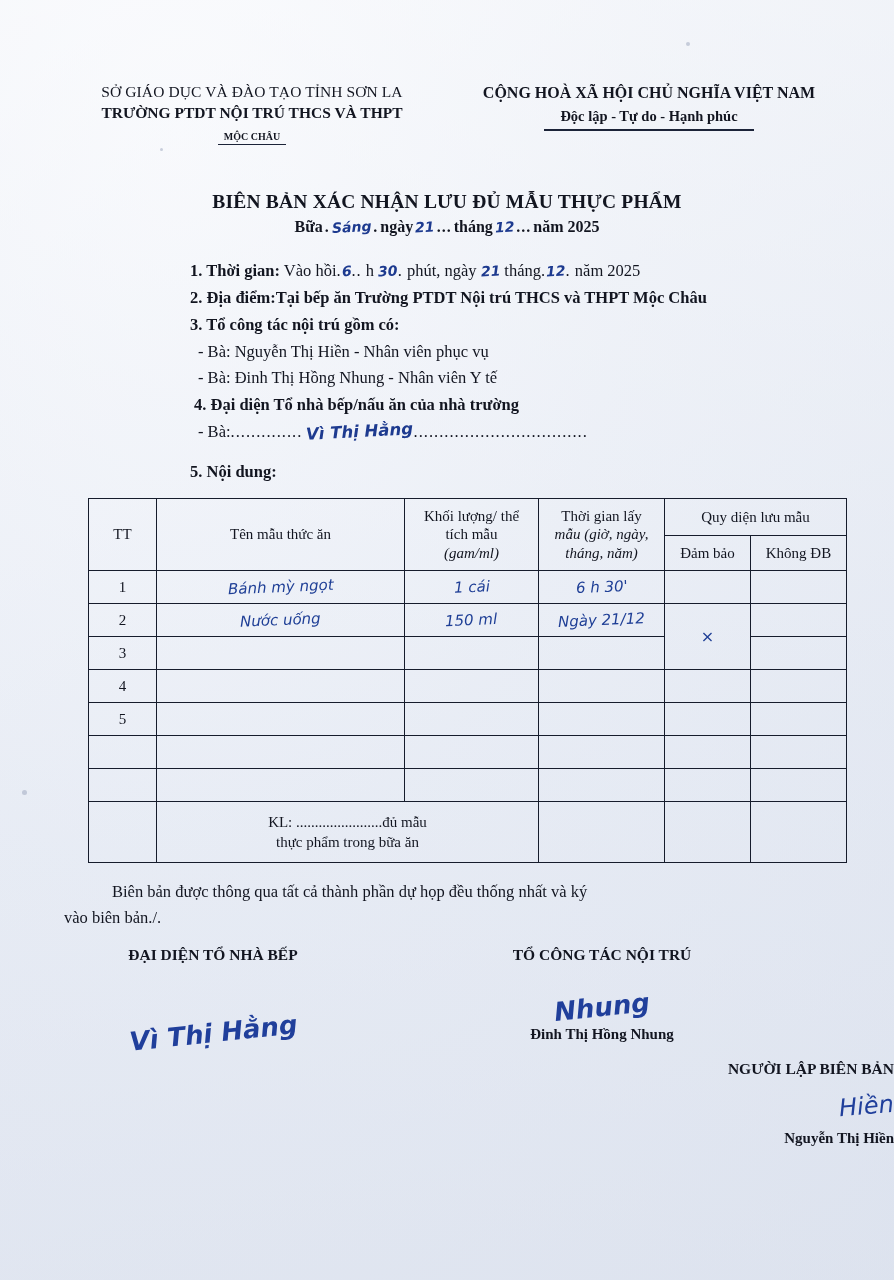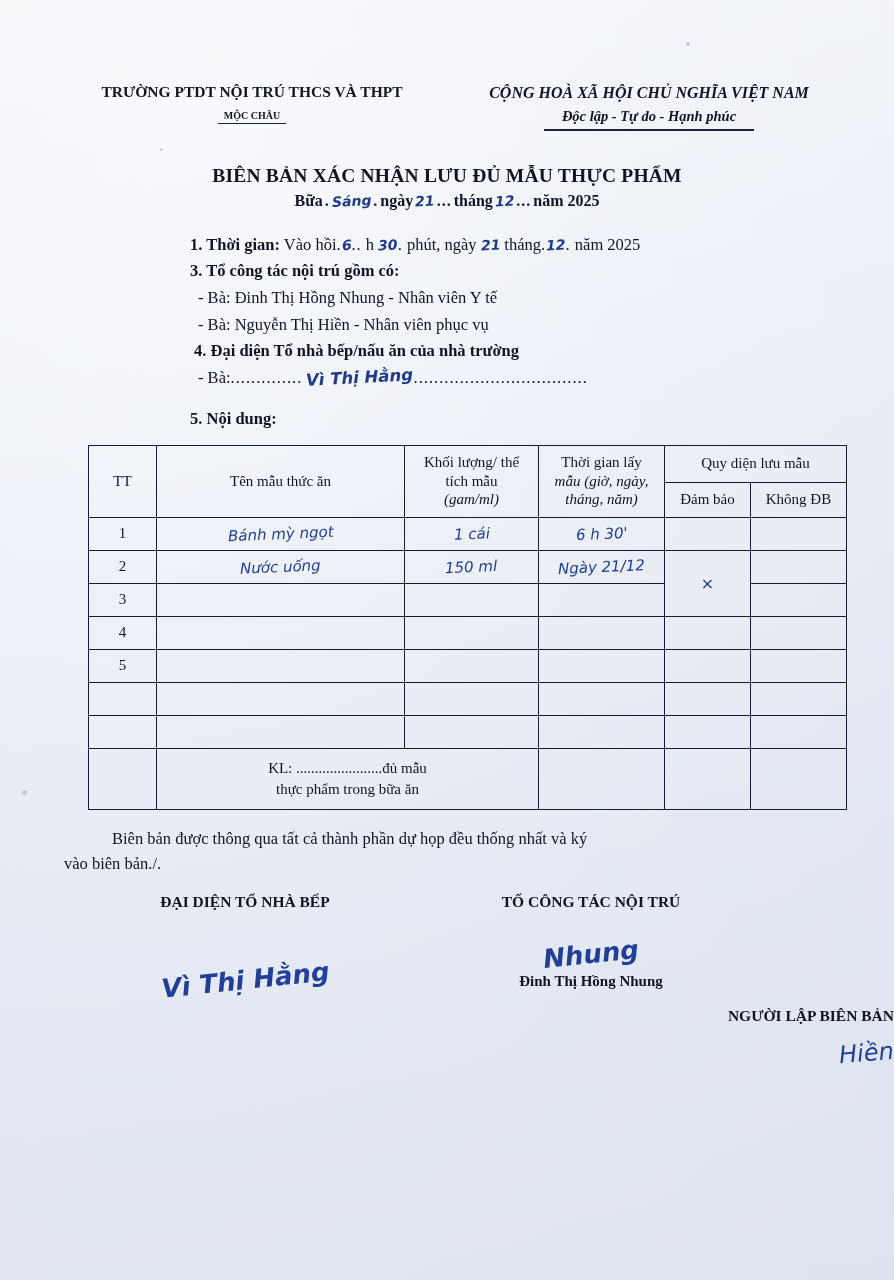--- a/index.html
+++ b/index.html
@@ -41,21 +41,20 @@
   }
   .hdr-left {
     width: 360px;
     text-align: center;
     line-height: 1.35;
   }
   .hdr-right {
     width: 370px;
     text-align: center;
     line-height: 1.35;
-    font-style: italic;
   }
   .hdr-line1 {
     font-size: 15.5px;
     letter-spacing: .1px;
   }
   .hdr-line2 {
     font-size: 15.5px;
     font-weight: bold;
   }
   .hdr-line3 {
@@ -76,21 +75,21 @@
   }
   .hdr-rule {
     width: 210px;
     height: 1.4px;
     background: #1b2338;
     margin: 3px auto 0 auto;
   }
 
   
   .title-block {
-    margin-top: 34px;
+    margin-top: 46px;
     text-align: center;
   }
   .doc-title {
     font-size: 19.5px;
     font-weight: bold;
     letter-spacing: .2px;
   }
   .meal-line {
     margin-top: 5px;
     font-size: 16px;
@@ -191,22 +190,23 @@
     margin: 16px 60px 0 64px;
     font-size: 16.5px;
     line-height: 1.55;
   }
   .closing .first { text-indent: 48px; }
 
   .signs {
     margin-top: 16px;
     display: flex;
     position: relative;
-    padding-left: 100px;
+    padding-left: 68px;
     padding-right: 60px;
+    gap: 43px;
   }
   .sign-col {
     font-size: 15.5px;
     font-weight: bold;
     text-align: center;
   }
   .sign-left { width: 290px; }
   .sign-right { width: 330px; margin-left: 36px; }
   .sig-scrawl {
     font-family: "DejaVu Sans", sans-serif;
@@ -259,20 +259,21 @@
   <div class="paper-tint"></div>
 
   <div class="speck" style="left:22px;top:790px;width:5px;height:5px;"></div>
   <div class="speck" style="left:686px;top:42px;width:4px;height:4px;"></div>
   <div class="speck" style="left:160px;top:148px;width:3px;height:3px;"></div>
 
   <div class="content">
 
     <div class="header">
       <div class="hdr-left">
+        <div class="hdr-line1">SỞ GIÁO DỤC VÀ ĐÀO TẠO TỈNH SƠN LA</div>
         <div class="hdr-line2">TRƯỜNG PTDT NỘI TRÚ THCS VÀ THPT</div>
         <div><span class="hdr-line3">MỘC CHÂU</span></div>
       </div>
       <div class="hdr-right">
         <div class="hdr-r1">CỘNG HOÀ XÃ HỘI CHỦ NGHĨA VIỆT NAM</div>
         <div class="hdr-r2">Độc lập - Tự do - Hạnh phúc</div>
         <div class="hdr-rule"></div>
       </div>
     </div>
 
@@ -297,23 +298,26 @@
       <div class="ln">
         <span class="b">1. Thời gian:</span>
         <span>Vào hồi</span><span class="dotted">.</span><span class="hw hw-sm">6</span><span class="dotted">..</span>
         <span>h</span>
         <span class="hw hw-sm">30</span><span class="dotted">.</span>
         <span>phút, ngày</span>
         <span class="hw hw-sm">21</span>
         <span>tháng</span><span class="dotted">.</span><span class="hw hw-sm">12</span><span class="dotted">.</span>
         <span>năm 2025</span>
       </div>
+      <div class="ln">
+        <span class="b">2. Địa điểm:Tại bếp ăn Trường PTDT Nội trú THCS và THPT Mộc Châu</span>
+      </div>
       <div class="ln b">3. Tổ công tác nội trú gồm có:</div>
+      <div class="ln indent-sub">- Bà: Nguyễn Thị Hiền - Nhân viên phục vụ</div>
       <div class="ln indent-sub">- Bà: Đinh Thị Hồng Nhung - Nhân viên Y tế</div>
-      <div class="ln indent-sub">- Bà: Nguyễn Thị Hiền - Nhân viên phục vụ</div>
       <div class="ln b bald">4. Đại diện Tổ nhà bếp/nấu ăn của nhà trường</div>
       <div class="ln indent-sub">
         <span>- Bà:</span><span class="dotted">..............</span>
         <span class="hw">Vì Thị Hằng</span><span class="dotted">..................................</span>
       </div>
       <div class="ln line5">5. Nội dung:</div>
     </div>
 
     <div class="table-wrap">
       <table class="main">
@@ -431,16 +435,17 @@
         <div>TỔ CÔNG TÁC NỘI TRÚ</div>
         <div style="height:30px"></div>
         <div class="sig-scrawl">Nhung</div>
         <div class="sig-name">Đinh Thị Hồng Nhung</div>
       </div>
     </div>
 
     <div class="maker">
       <div class="maker-title">NGƯỜI LẬP BIÊN BẢN</div>
       <div class="maker-sig">Hiền</div>
+      <div class="maker-name">Nguyễn Thị Hiền</div>
     </div>
 
   </div>
 </div>
 
 </body></html>

